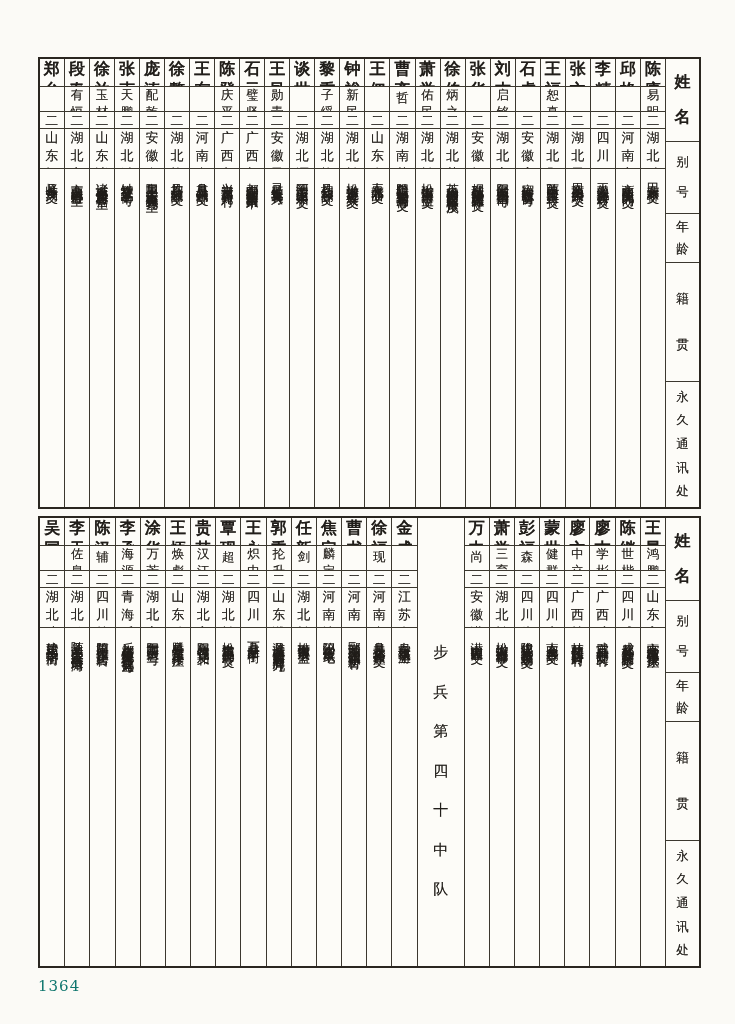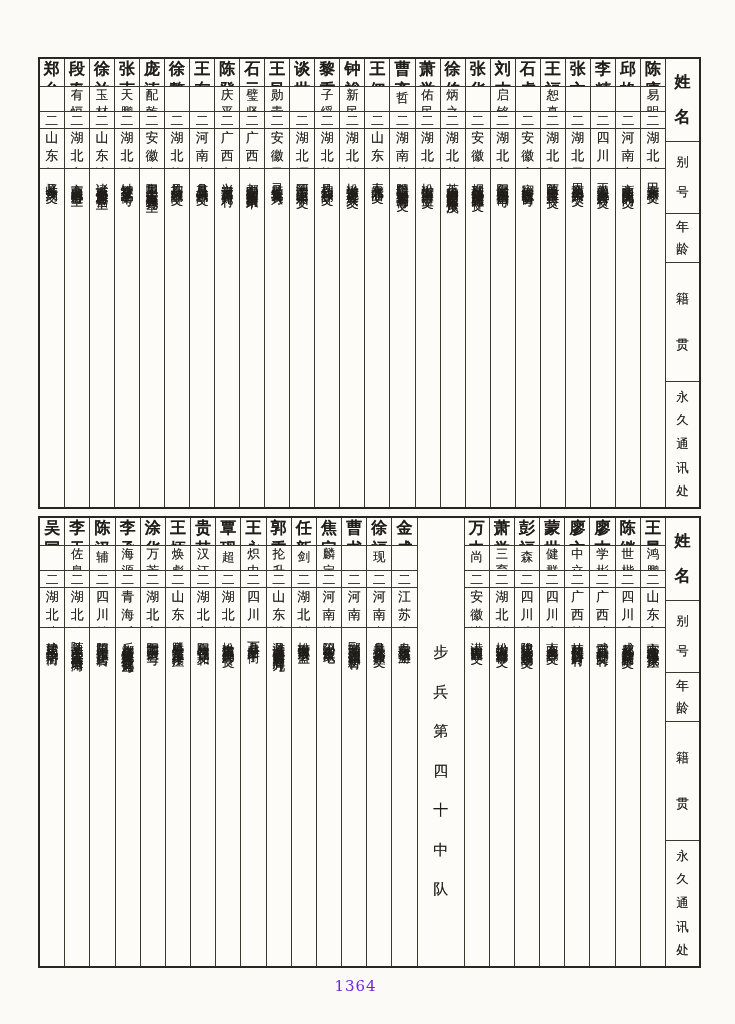--- a/index.html
+++ b/index.html
@@ -56,24 +56,24 @@
     text-shadow:0 0 .4px rgba(20,16,10,.55);
   }
   .divider-inner{
     display:flex;flex-direction:column;
     justify-content:space-between;align-items:center;
     margin-top:125px;height:256px;
     font-size:15px;
     text-shadow:0 0 .4px rgba(20,16,10,.55);
   }
   .page-number{
-    text-align:center;
+    text-align:left;
     padding-right:28px;
     margin-top:9px;
-    font-size:15px;letter-spacing:1px;color:#6d28d9;
+    font-size:15px;letter-spacing:1px;color:#0f766e;
   }
 </style>
 </head>
 <body>
 
 <div class="page">
 
   <div class="vtable">
     <div class="col header-col">
       <div class="cell c-name">

